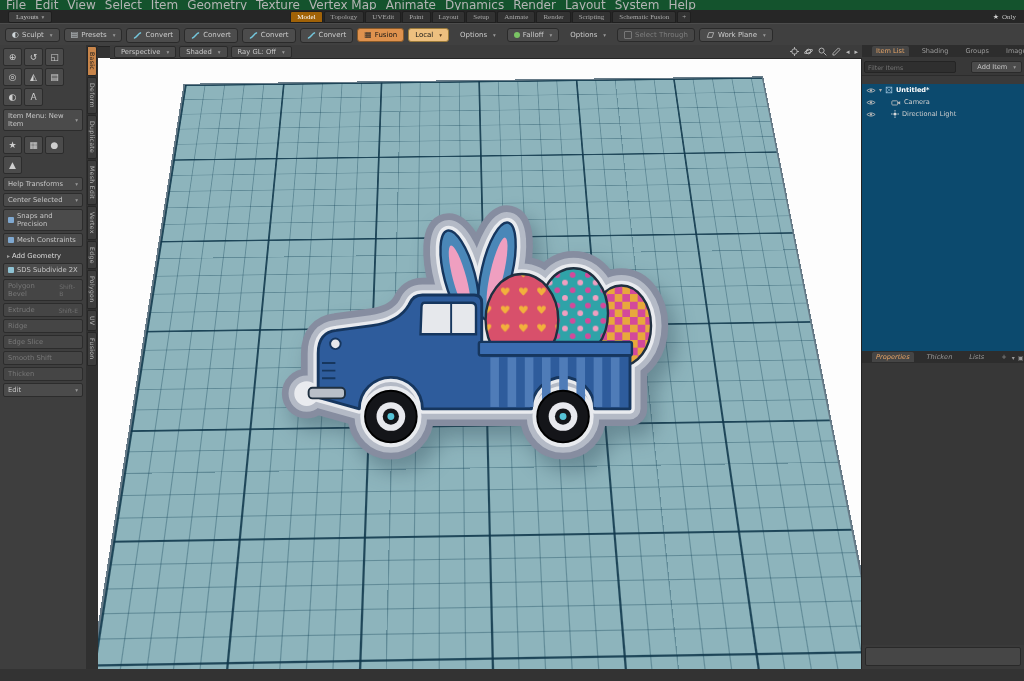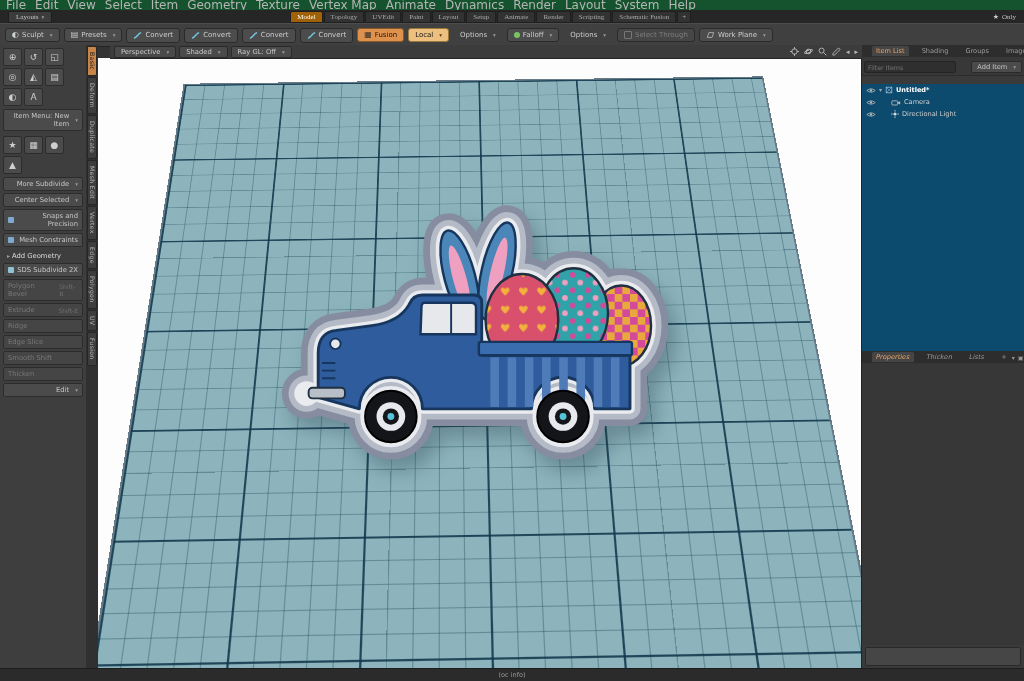--- a/index.html
+++ b/index.html
@@ -30,21 +30,21 @@
   .orange .glyph{color:#2a2a2a;}
   .cb{width:6px;height:6px;border:1px solid #777;display:inline-block;border-radius:1px;}
 
   
   .main{position:absolute;top:45px;bottom:12px;left:0;right:0;}
 
   .sidebar{position:absolute;left:0;top:0;bottom:0;width:86px;background:#3e3e3e;border-right:1px solid #292929;font-size:6.8px;}
   .icon-grid{display:flex;flex-wrap:wrap;gap:2px;padding:3px 3px 1px;}
   .tool-ic{width:17px;height:16px;background:#4b4b4b;border:1px solid #2c2c2c;border-radius:2px;display:flex;align-items:center;justify-content:center;font-size:9px;color:#cfcfcf;}
   .sb-btn{display:flex;align-items:center;gap:3px;margin:2px 3px;padding:2px 4px;background:#4b4b4b;border:1px solid #2c2c2c;border-radius:2px;color:#c6c6c6;min-height:8px;}
-  .sb-btn .grow{flex:1;text-align:right;}
+  .sb-btn .grow{flex:1;}
   .sb-btn.disabled{color:#787878;background:#454545;}
   .sb-label{margin:4px 3px 1px;color:#dcdcdc;padding:1px 4px;}
   .sb-label::before{content:"▸ ";font-size:6px;color:#9a9a9a;}
   .sb-key{color:#6f6f6f;font-size:6px;}
   .sb-ic{width:6px;height:6px;border-radius:1px;display:inline-block;}
   .ic-teal{background:#8fc3d4;}
   .ic-blue{background:#7fa8d0;}
 
   .tool-strip{position:absolute;left:86px;top:0;bottom:0;width:12px;background:#303030;display:flex;flex-direction:column;}
   .vtab{writing-mode:vertical-rl;font-size:6.2px;color:#b0b0b0;background:#3d3d3d;border:1px solid #262626;padding:5px 0;margin:1px 1px 0;text-align:center;border-radius:0 2px 2px 0;letter-spacing:.3px;}
@@ -209,21 +209,21 @@
       <div class="sb-btn dd">
           <span class="grow">Item Menu: New Item</span>
         </div>
       <div class="icon-grid">
         <span class="tool-ic">★</span>
         <span class="tool-ic">▦</span>
         <span class="tool-ic">●</span>
         <span class="tool-ic">▲</span>
       </div>
       <div class="sb-btn dd">
-          <span class="grow">More Subdivide</span>
+          <span class="grow">Help Transforms</span>
         </div>
       <div class="sb-btn dd">
           <span class="grow">Center Selected</span>
         </div>
       <div class="sb-btn">
           <span class="sb-ic ic-blue"></span>
           <span class="grow">Snaps and Precision</span>
         </div>
       <div class="sb-btn">
           <span class="sb-ic ic-blue"></span>
@@ -464,17 +464,14 @@
               <span>▣</span>
             </span>
         </div>
       </div>
       <div class="rp-empty"></div>
       <div class="rp-bottombox"></div>
     </div>
 
   </div>
 
-  <div class="statusbar">
-    <span>(oc info)</span>
-  </div>
 
 </div>
 
 </body></html>

